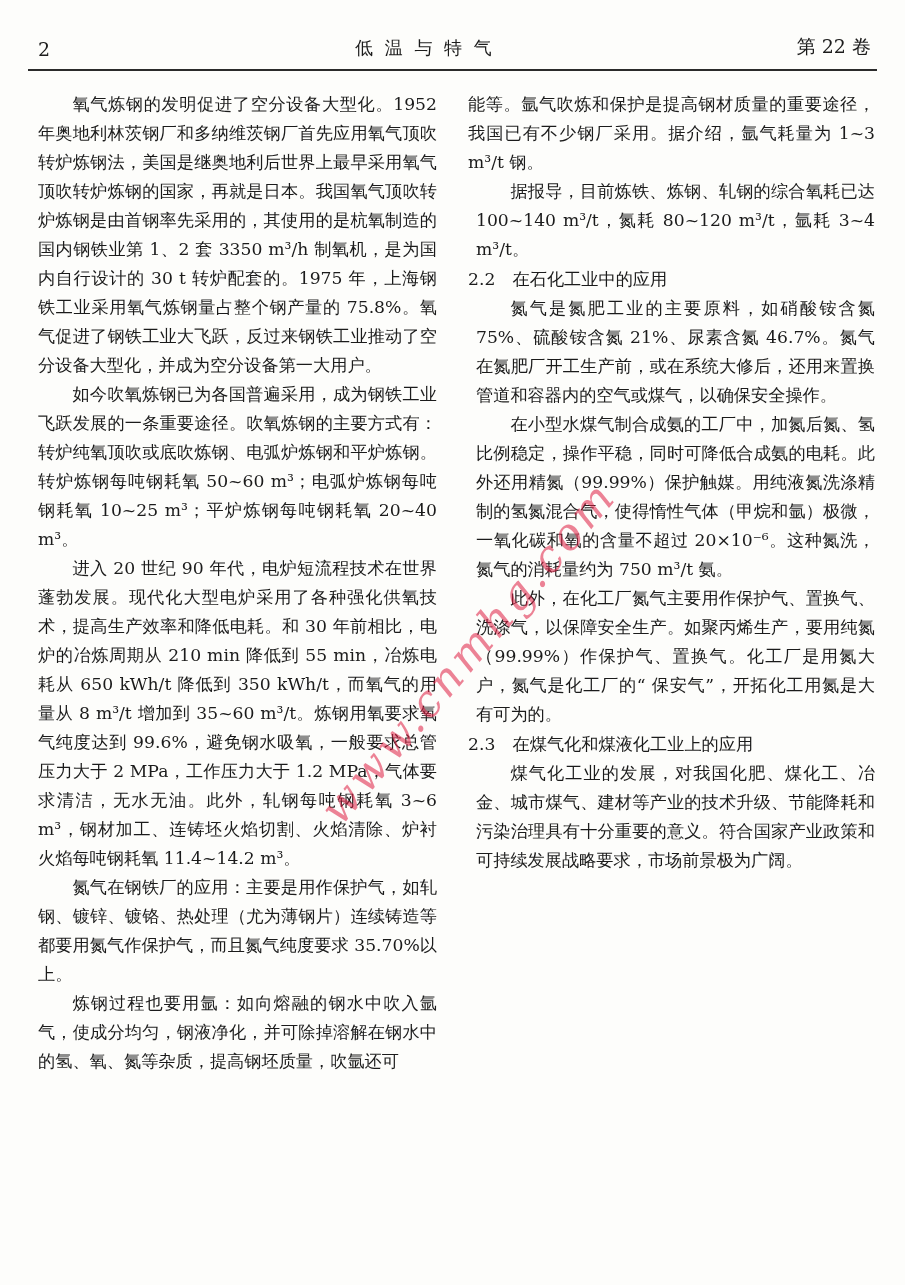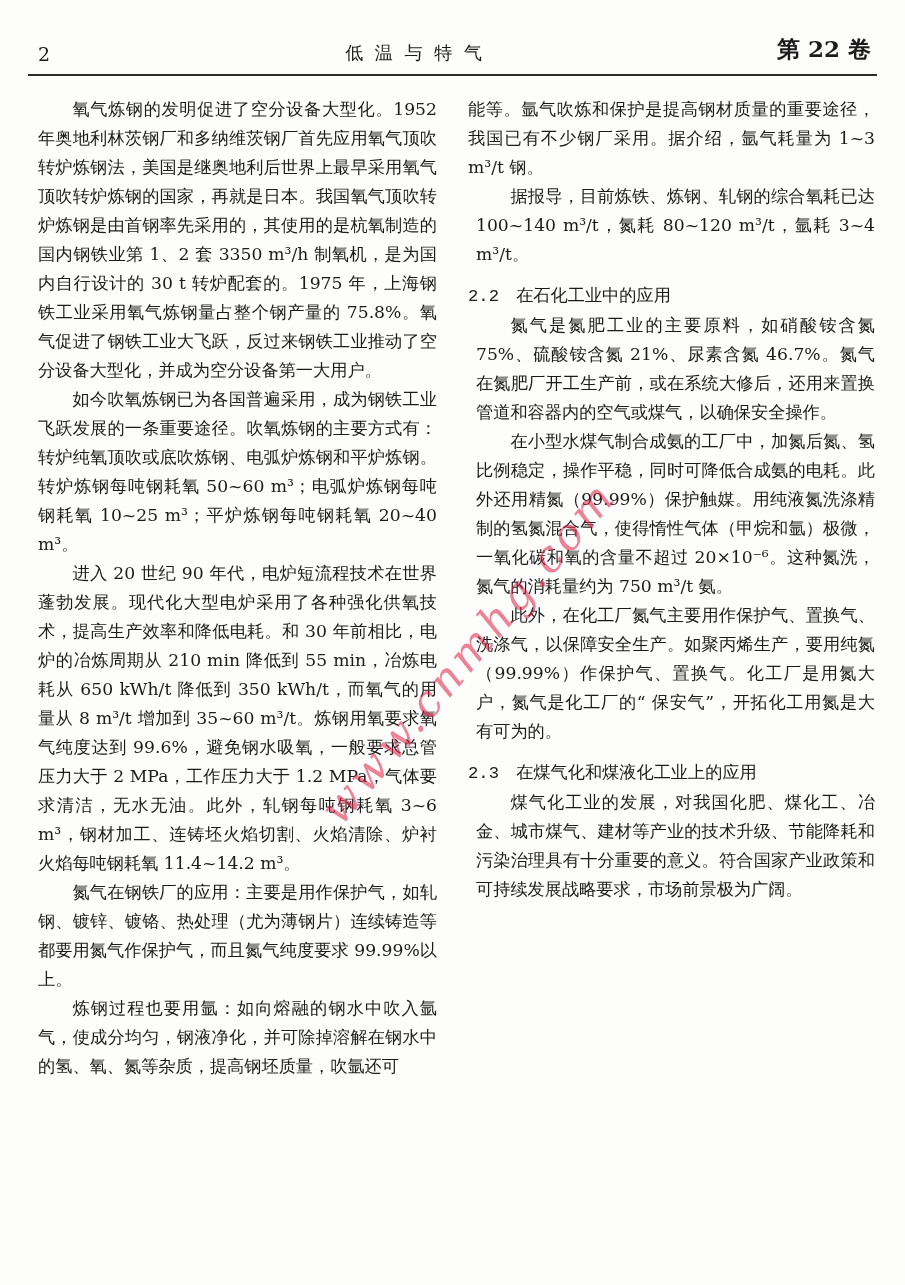--- a/index.html
+++ b/index.html
@@ -7,27 +7,27 @@
     width:905px;height:1285px;background:#fdfdfb;position:relative;overflow:hidden;
     font-family:"DejaVu Serif","Liberation Serif",serif;color:#1b1b1b;margin:0 auto;
   }
   .header{
     margin:0 28px;padding:34px 6px 9px 10px;
     border-bottom:2px solid #2b2b2b;
     display:flex;justify-content:space-between;align-items:flex-end;
   }
   .page-num{font-size:19px;}
   .journal-title{font-size:18px;letter-spacing:0.65em;margin-left:0.65em;font-weight:500;}
-  .volume{font-size:23px;font-weight:bold;}
+  .volume{font-size:19px;}
   .columns{display:flex;gap:31px;padding:19px 30px 0 30px;}
   .col{width:407px;font-size:17.2px;line-height:29px;text-align:justify;text-justify:inter-ideograph;}
   .col p{margin:0;}
   p.indent{text-indent:2em;margin-left:8px;}
   p.flush{text-indent:0;}
-  p.heading{text-indent:0;margin-top:13px;font-family:Liberation Mono, monospace;}
+  p.heading{text-indent:0;margin-top:1px;}
   .watermark{
     position:absolute;left:468px;top:652px;
     transform:translate(-50%,-50%) rotate(-50deg);
     font-size:44px;font-style:italic;letter-spacing:4px;
     color:rgba(222,30,65,0.55);white-space:nowrap;
     pointer-events:none;z-index:5;
   }
 </style>
 </head>
 <body>
@@ -39,21 +39,21 @@
     <span class="journal-title">低温与特气</span>
     <span class="volume">第 22 卷</span>
   </div>
 
   <div class="columns">
 
     <div class="col">
       <p class="indent">氧气炼钢的发明促进了空分设备大型化。1952 年奥地利林茨钢厂和多纳维茨钢厂首先应用氧气顶吹转炉炼钢法，美国是继奥地利后世界上最早采用氧气顶吹转炉炼钢的国家，再就是日本。我国氧气顶吹转炉炼钢是由首钢率先采用的，其使用的是杭氧制造的国内钢铁业第 1、2 套 3350 m³/h 制氧机，是为国内自行设计的 30 t 转炉配套的。1975 年，上海钢铁工业采用氧气炼钢量占整个钢产量的 75.8%。氧气促进了钢铁工业大飞跃，反过来钢铁工业推动了空分设备大型化，并成为空分设备第一大用户。</p>
       <p class="indent">如今吹氧炼钢已为各国普遍采用，成为钢铁工业飞跃发展的一条重要途径。吹氧炼钢的主要方式有：转炉纯氧顶吹或底吹炼钢、电弧炉炼钢和平炉炼钢。转炉炼钢每吨钢耗氧 50~60 m³；电弧炉炼钢每吨钢耗氧 10~25 m³；平炉炼钢每吨钢耗氧 20~40 m³。</p>
       <p class="indent">进入 20 世纪 90 年代，电炉短流程技术在世界蓬勃发展。现代化大型电炉采用了各种强化供氧技术，提高生产效率和降低电耗。和 30 年前相比，电炉的冶炼周期从 210 min 降低到 55 min，冶炼电耗从 650 kWh/t 降低到 350 kWh/t，而氧气的用量从 8 m³/t 增加到 35~60 m³/t。炼钢用氧要求氧气纯度达到 99.6%，避免钢水吸氧，一般要求总管压力大于 2 MPa，工作压力大于 1.2 MPa，气体要求清洁，无水无油。此外，轧钢每吨钢耗氧 3~6 m³，钢材加工、连铸坯火焰切割、火焰清除、炉衬火焰每吨钢耗氧 11.4~14.2 m³。</p>
-      <p class="indent">氮气在钢铁厂的应用：主要是用作保护气，如轧钢、镀锌、镀铬、热处理（尤为薄钢片）连续铸造等都要用氮气作保护气，而且氮气纯度要求 99.99%以上。</p>
+      <p class="indent">氮气在钢铁厂的应用：主要是用作保护气，如轧钢、镀锌、镀铬、热处理（尤为薄钢片）连续铸造等都要用氮气作保护气，而且氮气纯度要求 35.70%以上。</p>
       <p class="indent">炼钢过程也要用氩：如向熔融的钢水中吹入氩气，使成分均匀，钢液净化，并可除掉溶解在钢水中的氢、氧、氮等杂质，提高钢坯质量，吹氩还可</p>
     </div>
 
     <div class="col">
       <p class="flush">能等。氩气吹炼和保护是提高钢材质量的重要途径，我国已有不少钢厂采用。据介绍，氩气耗量为 1~3 m³/t 钢。</p>
       <p class="indent">据报导，目前炼铁、炼钢、轧钢的综合氧耗已达 100~140 m³/t，氮耗 80~120 m³/t，氩耗 3~4 m³/t。</p>
       <p class="heading">2.2　在石化工业中的应用</p>
       <p class="indent">氮气是氮肥工业的主要原料，如硝酸铵含氮 75%、硫酸铵含氮 21%、尿素含氮 46.7%。氮气在氮肥厂开工生产前，或在系统大修后，还用来置换管道和容器内的空气或煤气，以确保安全操作。</p>
       <p class="indent">在小型水煤气制合成氨的工厂中，加氮后氮、氢比例稳定，操作平稳，同时可降低合成氨的电耗。此外还用精氮（99.99%）保护触媒。用纯液氮洗涤精制的氢氮混合气，使得惰性气体（甲烷和氩）极微，一氧化碳和氧的含量不超过 20×10⁻⁶。这种氮洗，氮气的消耗量约为 750 m³/t 氨。</p>
       <p class="indent">此外，在化工厂氮气主要用作保护气、置换气、洗涤气，以保障安全生产。如聚丙烯生产，要用纯氮（99.99%）作保护气、置换气。化工厂是用氮大户，氮气是化工厂的“ 保安气”，开拓化工用氮是大有可为的。</p>

